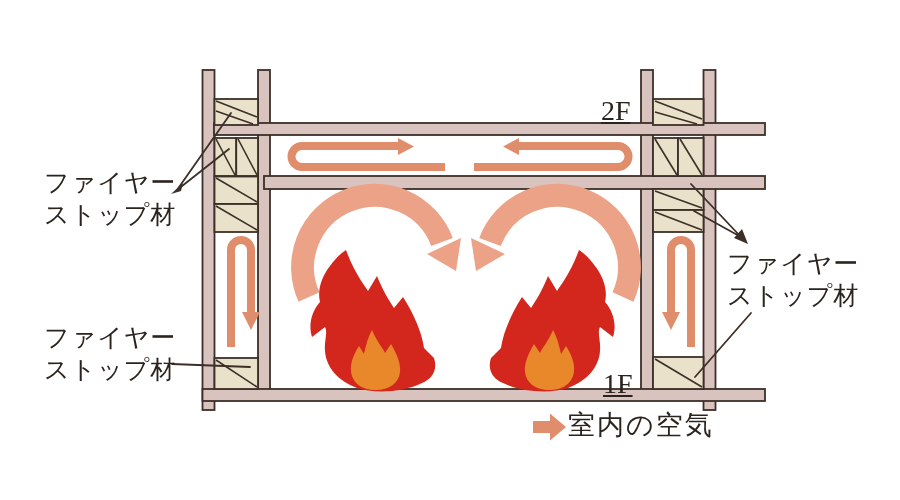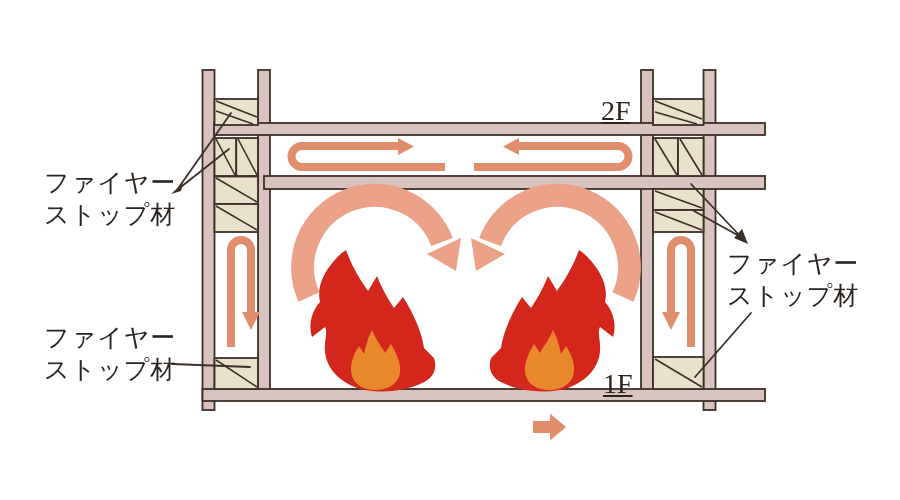--- a/index.html
+++ b/index.html
@@ -132,13 +132,14 @@
   </div>
 
   <div class="lbl" style="left:727px;top:248px;">
     <div>ファイヤー</div>
     <div>ストップ材</div>
   </div>
 
   <div class="floor-lbl" style="left:601px;top:97px;">2F</div>
   <div class="floor-lbl" style="left:603px;top:338px;margin-top:32px;">1F</div>
 
+  <div class="legend-lbl" style="left:568px;top:411px;">室内の空気</div>
 </div>
 
 </body></html>

